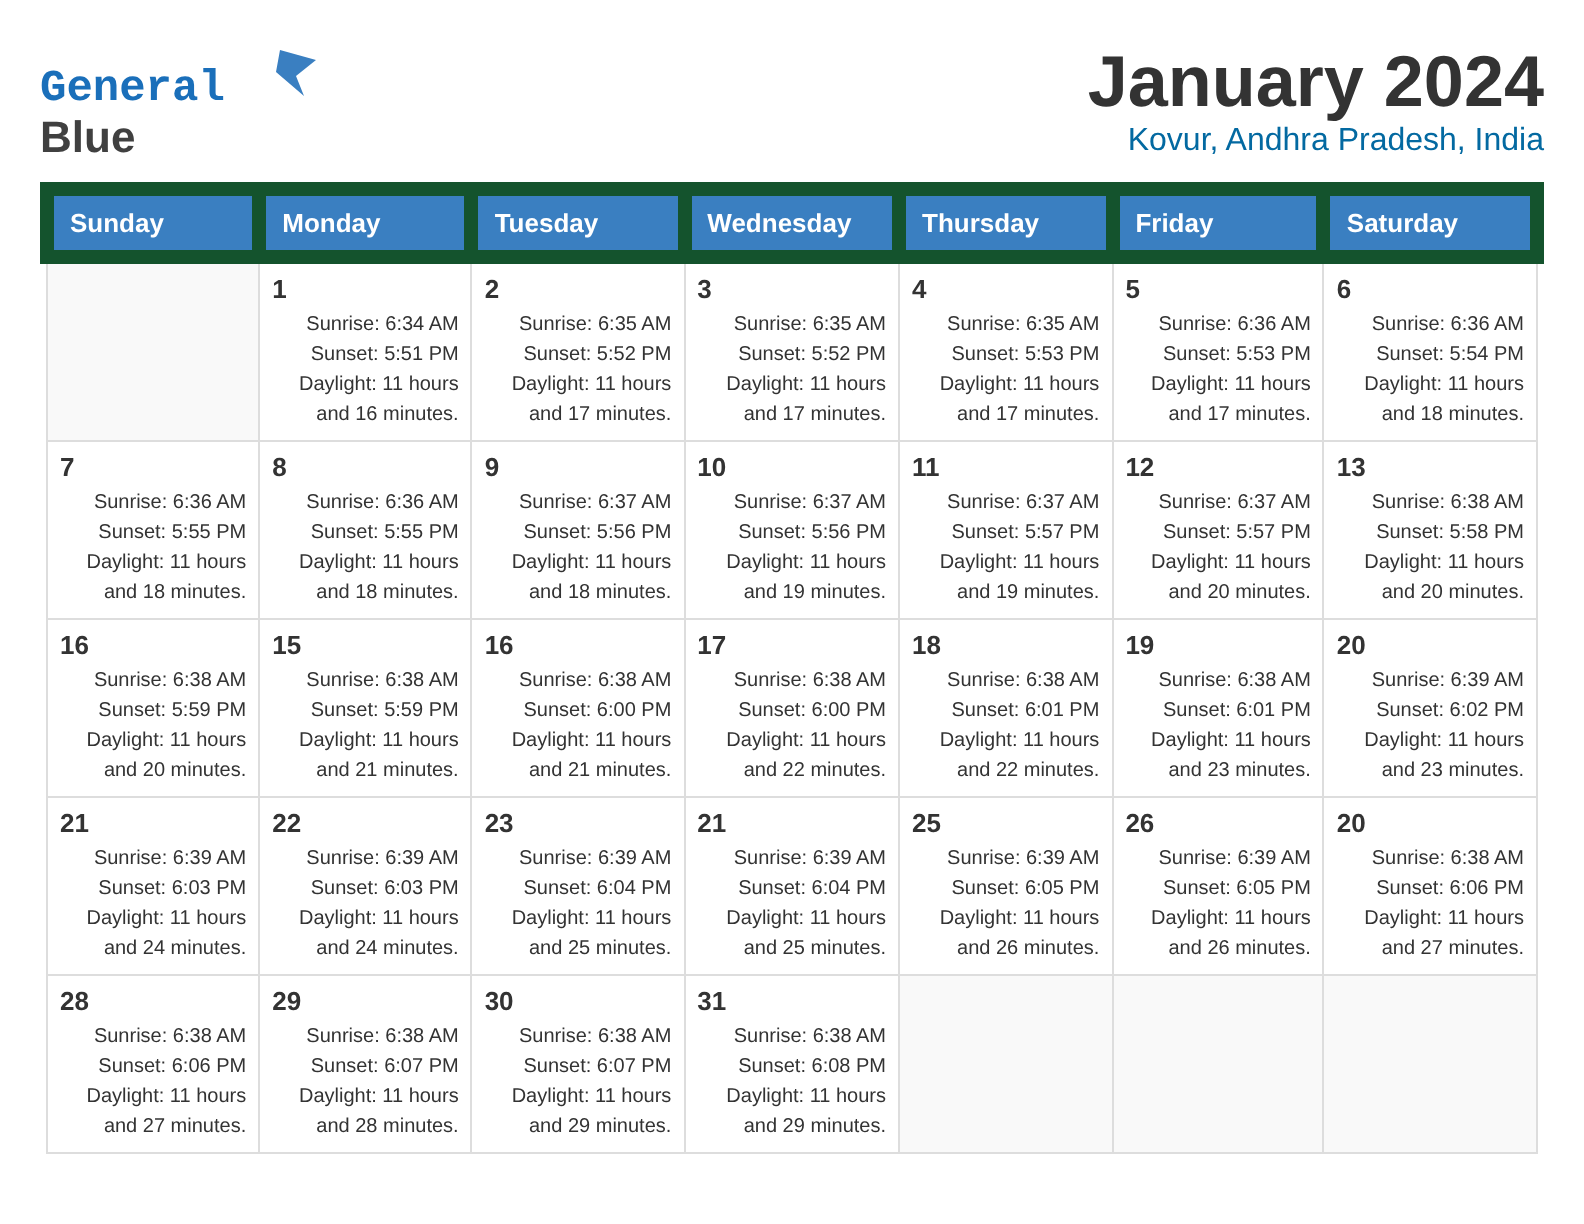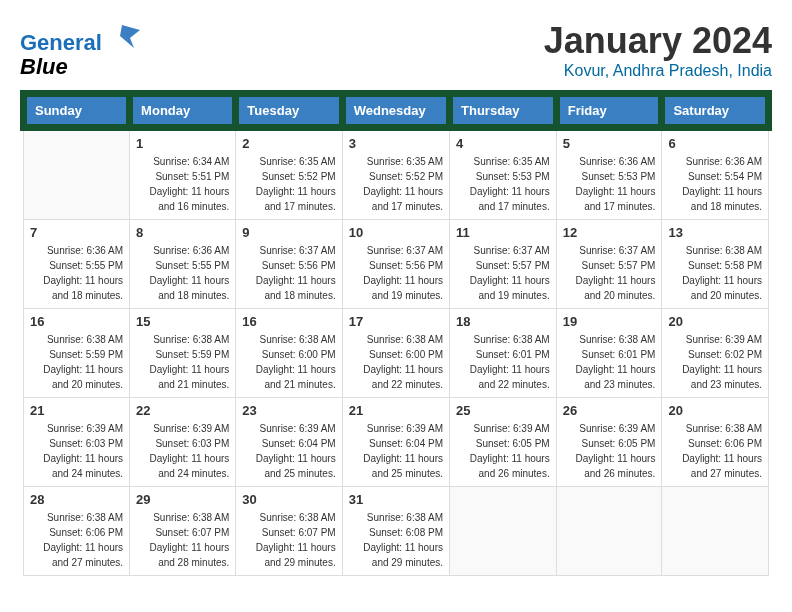--- a/index.html
+++ b/index.html
@@ -84,30 +84,30 @@
       color: #333;
       text-align: right;
     }
   </style>
 </head>
 <body>
 
 <div class="header">
   <div class="logo">
     <div>
-      <div style="display:flex;align-items:center;">
+      <div style="display:flex;align-items:center;font-family:Liberation Mono, monospace;">
         <div class="logo-text">
           <span>General</span>
           <svg class="logo-icon" viewBox="0 0 30 30">
             <polygon points="10,5 28,10 18,18 22,28 8,16" fill="#3a7fc1"></polygon>
           </svg>
         </div>
         <div></div>
       </div>
-      <div class="logo-text" style="color:#000000;font-style:italic;">Blue</div>
+      <div class="logo-text" style="color:#404040;">Blue</div>
     </div>
   </div>
   <div class="title-block">
     <div class="month-title">January 2024</div>
     <div class="location">Kovur, Andhra Pradesh, India</div>
   </div>
 </div>
 
 <table class="calendar">
   <thead>

